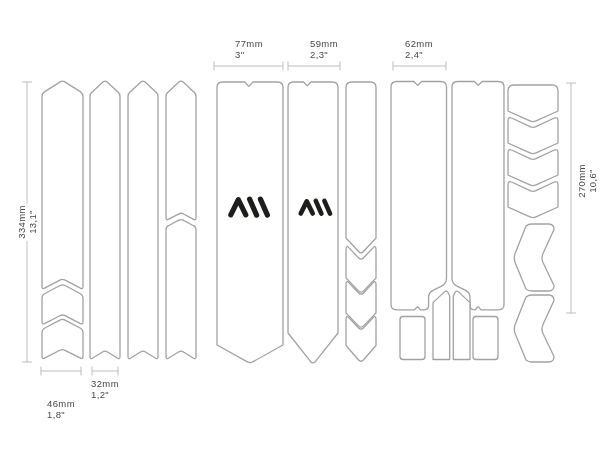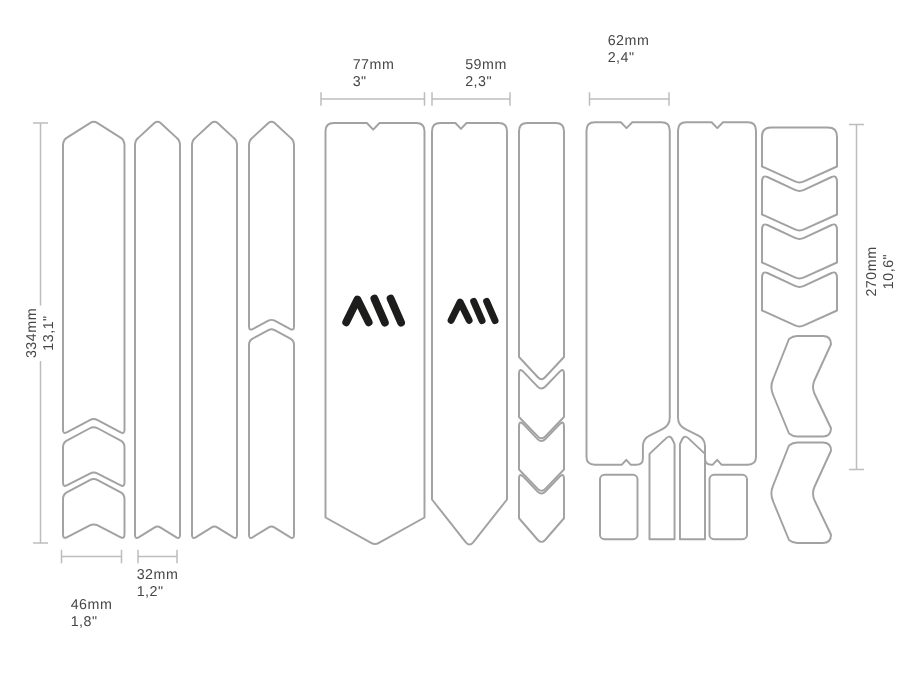--- a/index.html
+++ b/index.html
@@ -80,21 +80,21 @@
   </svg>
 
   <div class="lbl" style="left:249px;top:38px">
     <div>77mm</div>
     <div>3"</div>
   </div>
   <div class="lbl" style="left:324px;top:38px">
     <div>59mm</div>
     <div>2,3"</div>
   </div>
-  <div class="lbl" style="left:419px;top:22px">
+  <div class="lbl" style="left:419px;top:38px">
     <div>62mm</div>
     <div>2,4"</div>
   </div>
 
   <div class="lbl-rot" style="left:27px;top:222px">
     <div>334mm</div>
     <div>13,1"</div>
   </div>
   <div class="lbl-rot" style="left:587px;top:181px">
     <div>270mm</div>

